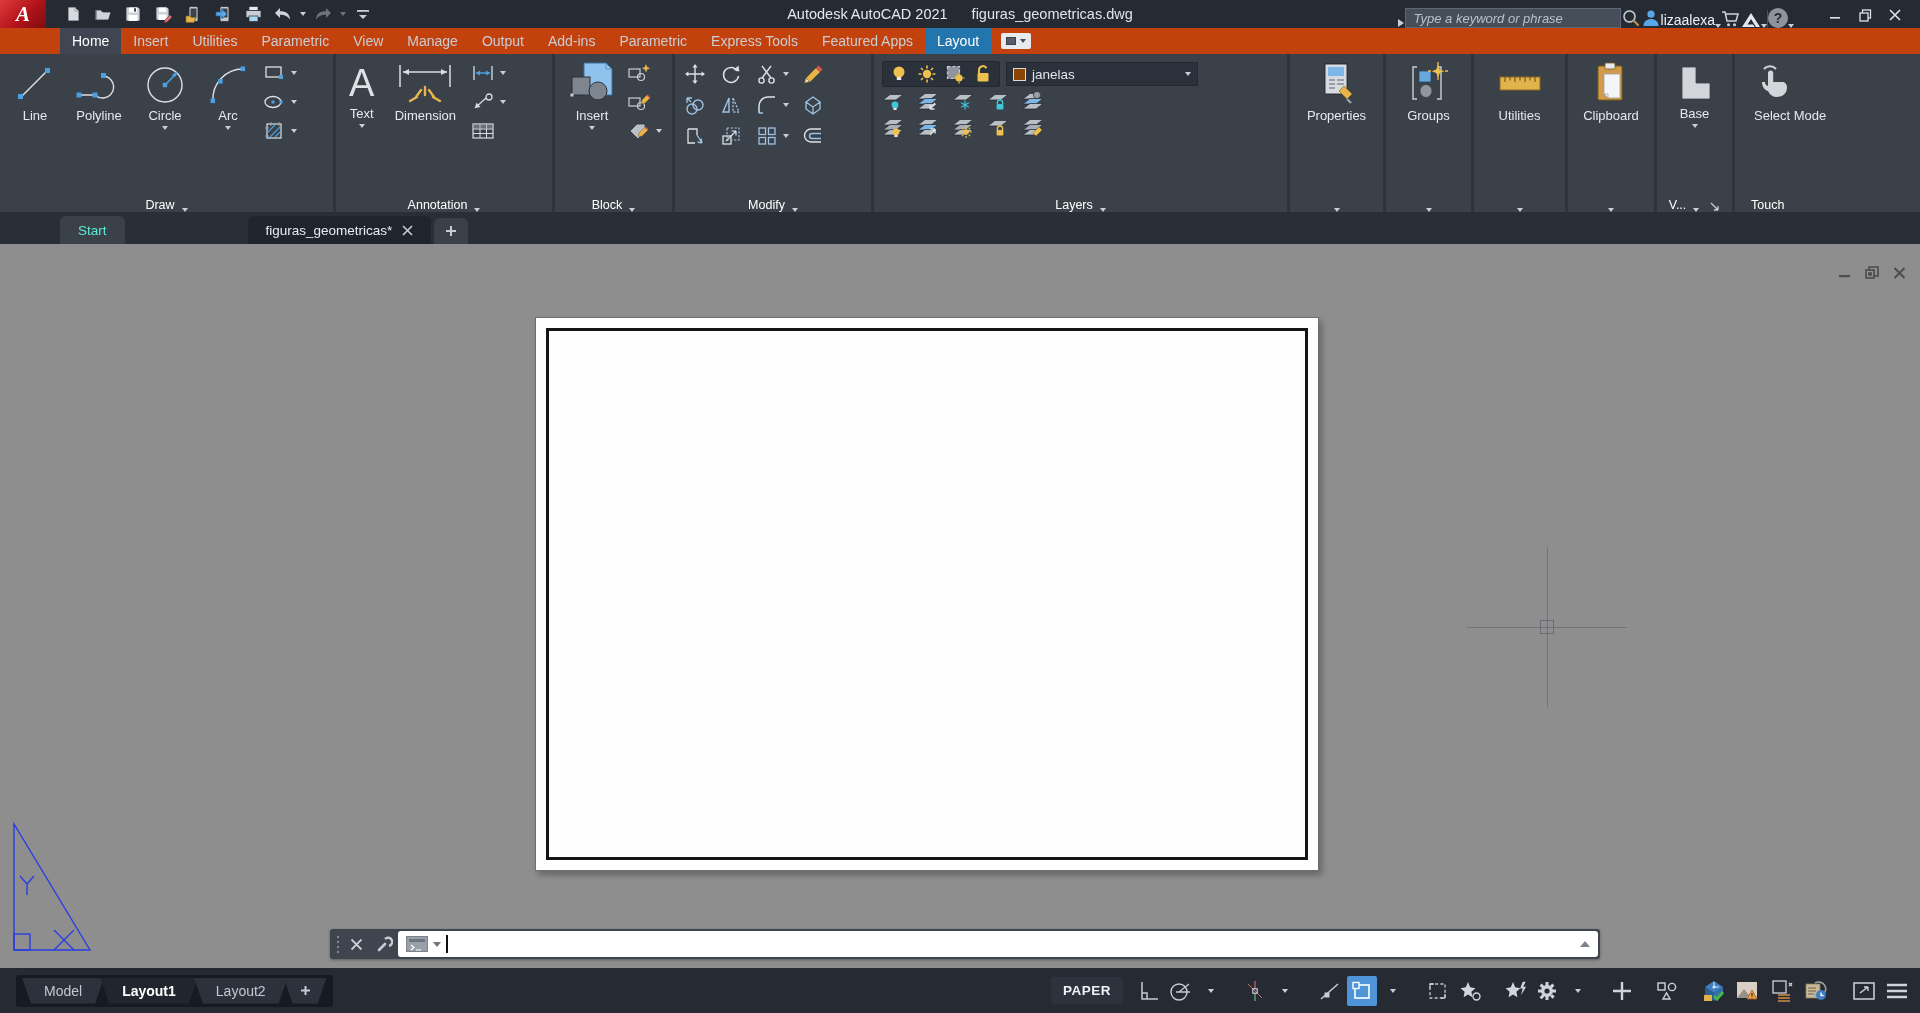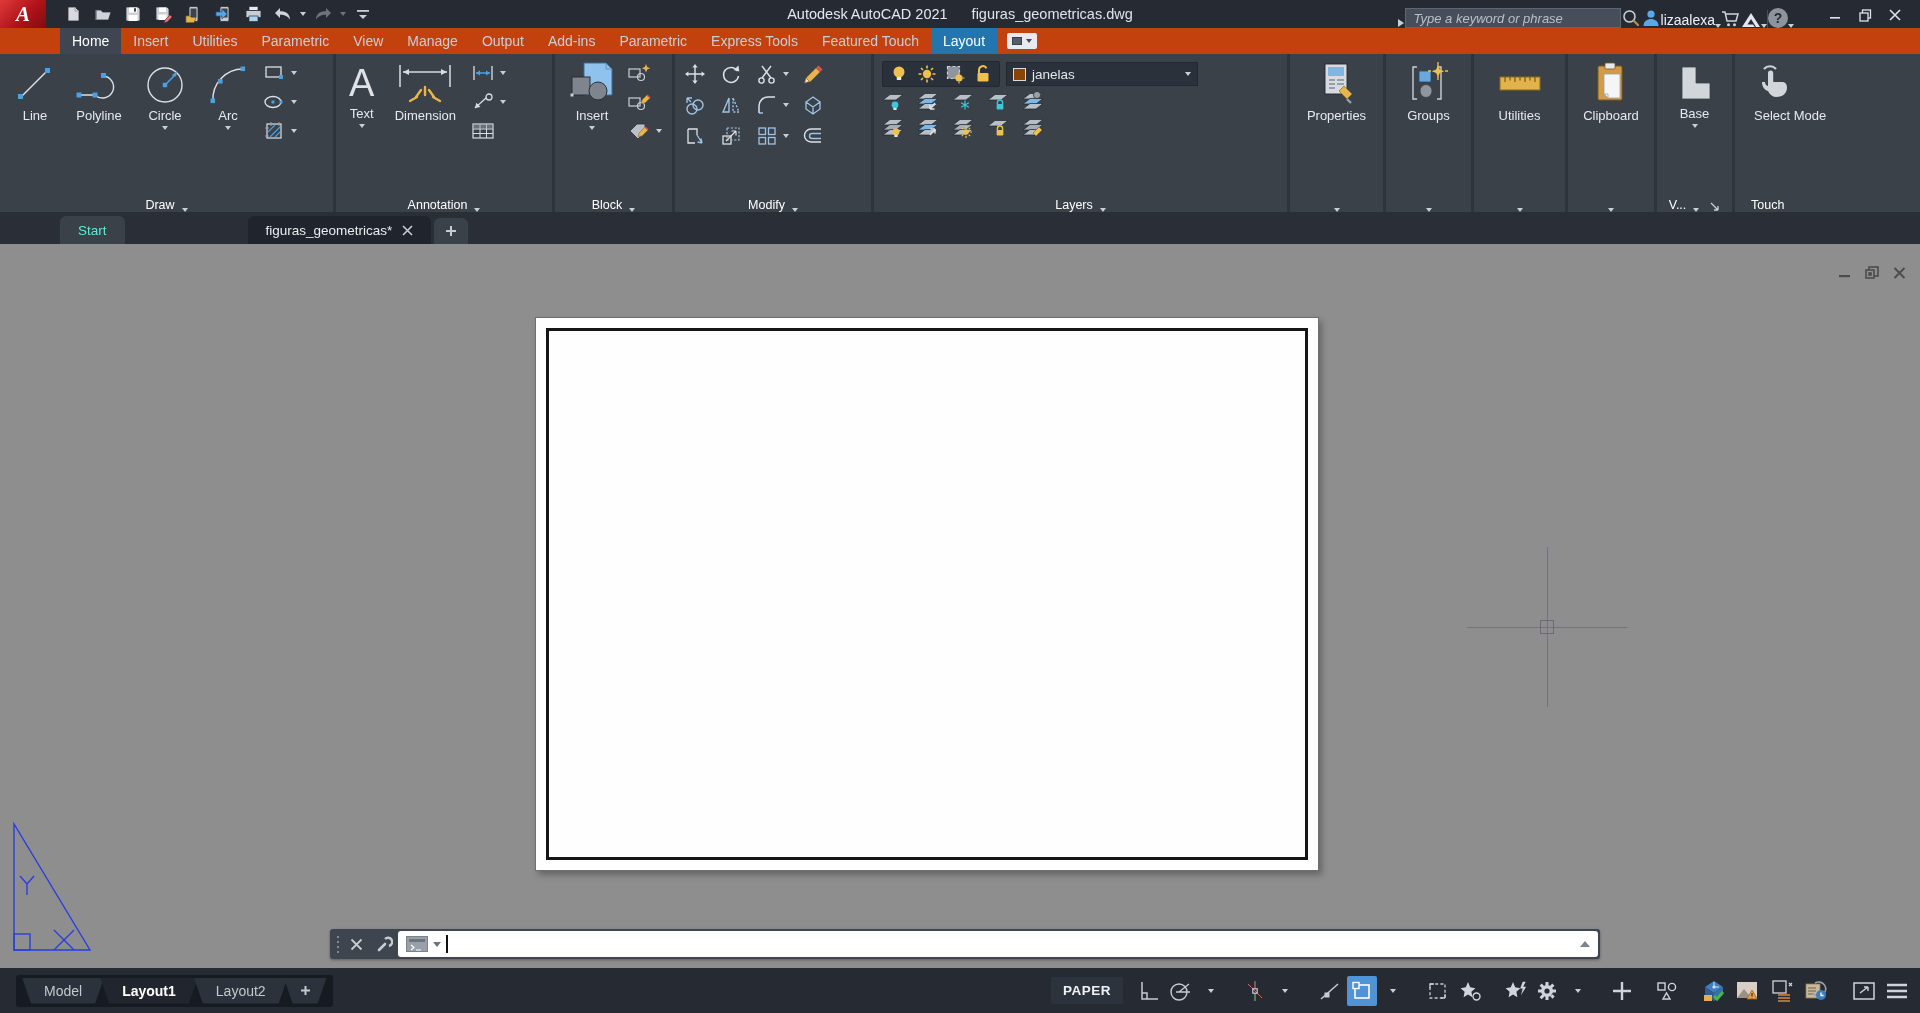--- a/index.html
+++ b/index.html
@@ -282,21 +282,21 @@
     <div class="rtab">
         <span>Add-ins</span>
       </div>
     <div class="rtab">
         <span>Parametric</span>
       </div>
     <div class="rtab">
         <span>Express Tools</span>
       </div>
     <div class="rtab">
-        <span>Featured Touch</span>
+        <span>Featured Apps</span>
       </div>
     <div class="rtab accent">
         <span>Layout</span>
       </div>
     <div class="ribtoggle">
         <div class="mini"></div>
         <div class="cdn"></div>
       </div>
   </div>
 

